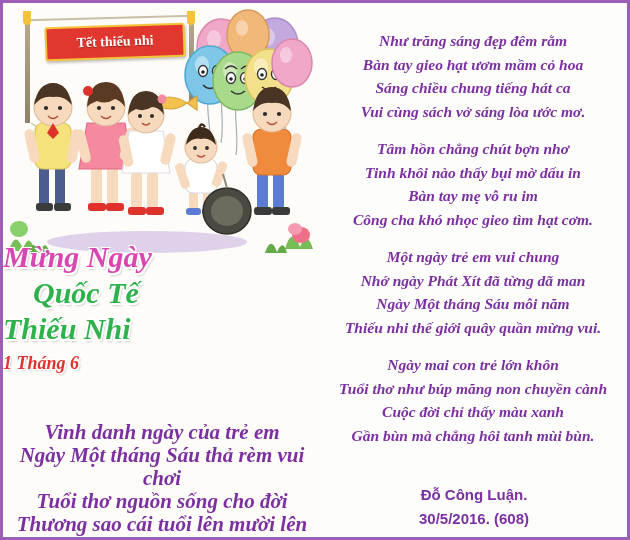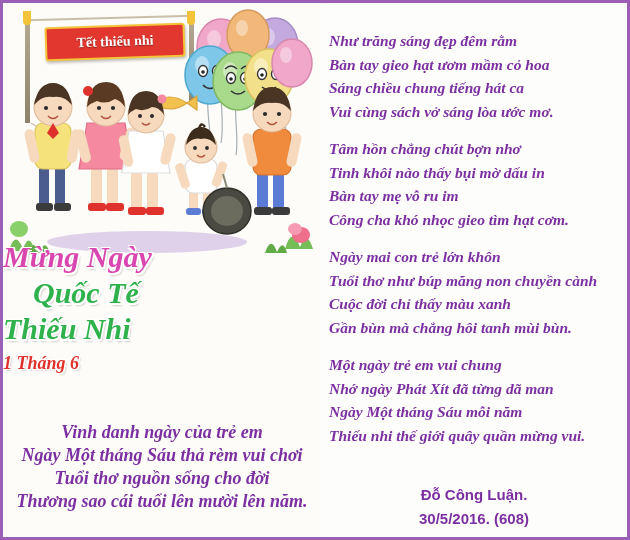--- a/index.html
+++ b/index.html
@@ -137,21 +137,21 @@
     left: 4px;
     top: 418px;
     width: 310px;
     text-align: center;
   }
   #left-verse .vline {
     display: block;
     font-family: "Liberation Serif", serif;
     font-style: italic;
     font-weight: bold;
-    font-size: 18px;
+    font-size: 21px;
     line-height: 23px;
     color: #7b2fa0;
   }
 
   
   #right-panel {
     position: absolute;
     left: 318px;
     top: 0;
     width: 306px;
@@ -162,20 +162,21 @@
   .stanza { margin-bottom: 14px; }
   .stanza .pline {
     display: block;
     font-family: "Liberation Serif", serif;
     font-style: italic;
     font-weight: bold;
     font-size: 15.5px;
     line-height: 23.5px;
     color: #7b2fa0;
     white-space: nowrap;
+    text-align: center;
   }
   #signature {
     position: absolute;
     left: 318px;
     top: 480px;
     width: 306px;
     text-align: center;
   }
   #signature .sline {
     display: block;
@@ -382,32 +383,32 @@
     </div>
 
     <div class="stanza">
       <span class="pline">Tâm hồn chẳng chút bợn nhơ</span>
       <span class="pline">Tinh khôi nào thấy bụi mờ dấu in</span>
       <span class="pline">Bàn tay mẹ vỗ ru im</span>
       <span class="pline">Công cha khó nhọc gieo tìm hạt cơm.</span>
     </div>
 
     <div class="stanza">
+      <span class="pline">Một ngày trẻ em vui chung</span>
+      <span class="pline">Nhớ ngày Phát Xít đã từng dã man</span>
+      <span class="pline">Ngày Một tháng Sáu mỗi năm</span>
+      <span class="pline">Thiếu nhi thế giới quây quần mừng vui.</span>
+    </div>
+
+    <div class="stanza">
       <span class="pline">Ngày mai con trẻ lớn khôn</span>
       <span class="pline">Tuổi thơ như búp măng non chuyền cành</span>
       <span class="pline">Cuộc đời chỉ thấy màu xanh</span>
       <span class="pline">Gần bùn mà chẳng hôi tanh mùi bùn.</span>
     </div>
-
-    <div class="stanza">
-      <span class="pline">Một ngày trẻ em vui chung</span>
-      <span class="pline">Nhớ ngày Phát Xít đã từng dã man</span>
-      <span class="pline">Ngày Một tháng Sáu mỗi năm</span>
-      <span class="pline">Thiếu nhi thế giới quây quần mừng vui.</span>
-    </div>
   </div>
 
   <div id="signature">
     <span class="sline">Đỗ Công Luận.</span>
     <span class="sline">30/5/2016. (608)</span>
   </div>
 
 </div>
 
 </body></html>

